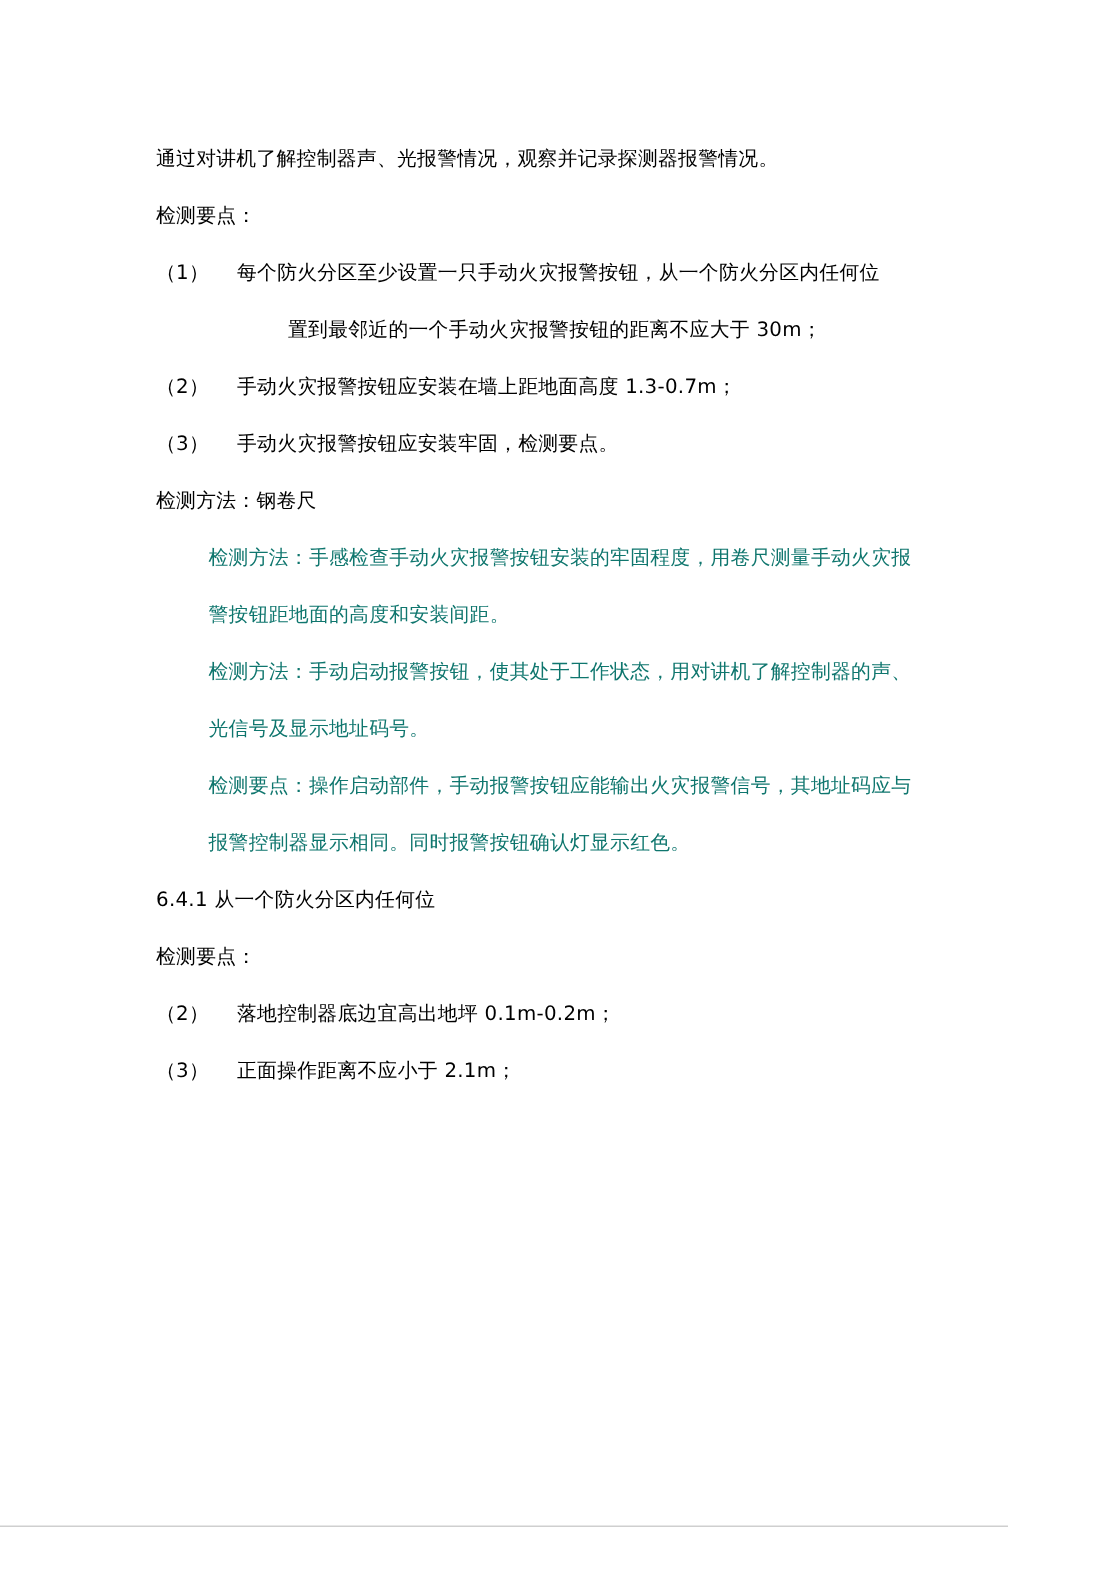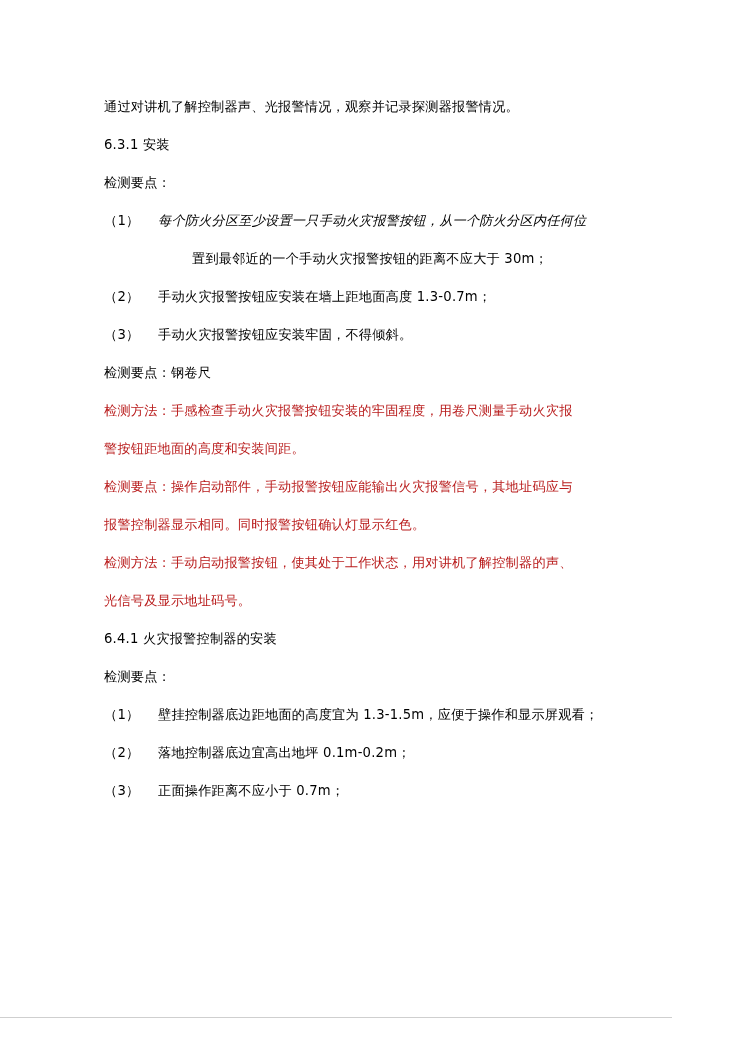--- a/index.html
+++ b/index.html
@@ -45,32 +45,32 @@
   }
   .listitem .body {
     display: inline;
   }
   .listitem.two-line {
     white-space: normal;
     text-indent: 0;
   }
   .listitem.two-line .body {
     display: inline;
-    font-style: italic;
   }
   .cont-line {
     display: block;
     padding-left: 88px;
   }
   .blockpara {
     font-size: 13.2px;
     line-height: 38px;
-    color: #b91c1c;
+    color: #0f766e;
     letter-spacing: 0.2px;
     white-space: normal;
+    margin-left: 35px;
   }
   .nowrapline {
     white-space: nowrap;
   }
   .footer-rule {
     position: absolute;
     left: 0;
     right: 0;
     bottom: 34px;
     height: 0;
@@ -80,69 +80,65 @@
 </head>
 <body>
 
 <div class="page">
 
   <div class="content">
 
     <div class="para">通过对讲机了解控制器声、光报警情况，观察并记录探测器报警情况。</div>
 
 
-    <div class="para">6.3.1 安装</div>
 
     <div class="para">检测要点：</div>
 
     <div class="listitem two-line">
       <span class="num">（1）</span><span class="body">每个防火分区至少设置一只手动火灾报警按钮，从一个防火分区内任何位</span>
       <span class="cont-line">置到最邻近的一个手动火灾报警按钮的距离不应大于 30m；</span>
     </div>
 
     <div class="listitem">
       <span class="num">（2）</span><span class="body">手动火灾报警按钮应安装在墙上距地面高度 1.3-0.7m；</span>
     </div>
 
     <div class="listitem">
-      <span class="num">（3）</span><span class="body">手动火灾报警按钮应安装牢固，不得倾斜。</span>
+      <span class="num">（3）</span><span class="body">手动火灾报警按钮应安装牢固，检测要点。</span>
     </div>
 
-    <div class="para">检测要点：钢卷尺</div>
+    <div class="para">检测方法：钢卷尺</div>
 
     <div class="blockpara">
       <span class="nowrapline">检测方法：手感检查手动火灾报警按钮安装的牢固程度，用卷尺测量手动火灾报</span>
       <span class="nowrapline">警按钮距地面的高度和安装间距。</span>
     </div>
 
 
     <div class="blockpara">
+      <span class="nowrapline">检测方法：手动启动报警按钮，使其处于工作状态，用对讲机了解控制器的声、</span>
+      <span class="nowrapline">光信号及显示地址码号。</span>
+    </div>
+
+    <div class="blockpara">
       <span class="nowrapline">检测要点：操作启动部件，手动报警按钮应能输出火灾报警信号，其地址码应与</span>
       <span class="nowrapline">报警控制器显示相同。同时报警按钮确认灯显示红色。</span>
     </div>
 
-    <div class="blockpara">
-      <span class="nowrapline">检测方法：手动启动报警按钮，使其处于工作状态，用对讲机了解控制器的声、</span>
-      <span class="nowrapline">光信号及显示地址码号。</span>
-    </div>
 
-
-    <div class="para">6.4.1 火灾报警控制器的安装</div>
+    <div class="para">6.4.1 从一个防火分区内任何位</div>
 
     <div class="para">检测要点：</div>
 
-    <div class="listitem">
-      <span class="num">（1）</span><span class="body">壁挂控制器底边距地面的高度宜为 1.3-1.5m，应便于操作和显示屏观看；</span>
-    </div>
 
     <div class="listitem">
       <span class="num">（2）</span><span class="body">落地控制器底边宜高出地坪 0.1m-0.2m；</span>
     </div>
 
     <div class="listitem">
-      <span class="num">（3）</span><span class="body">正面操作距离不应小于 0.7m；</span>
+      <span class="num">（3）</span><span class="body">正面操作距离不应小于 2.1m；</span>
     </div>
 
   </div>
 
   <div class="footer-rule"></div>
 
 </div>
 
 </body></html>

